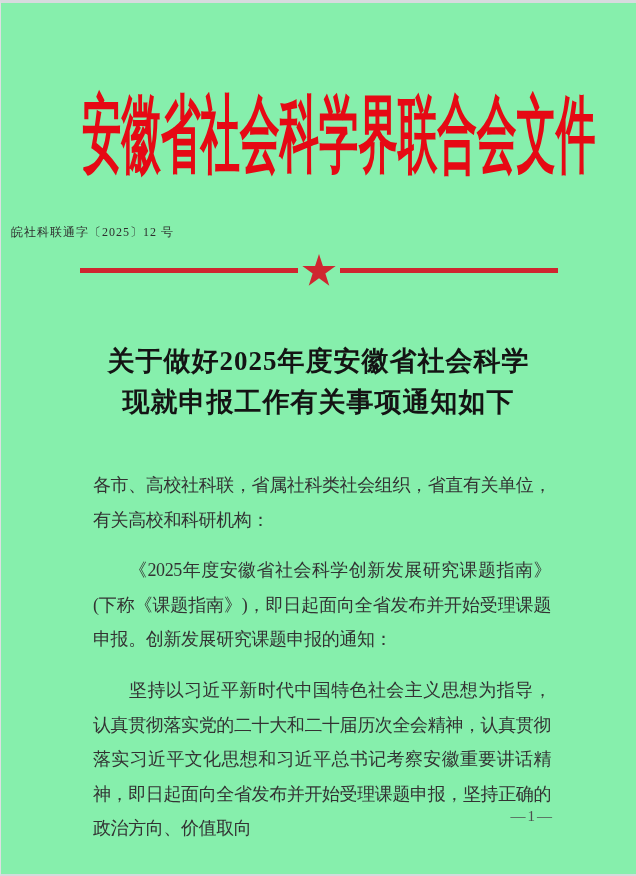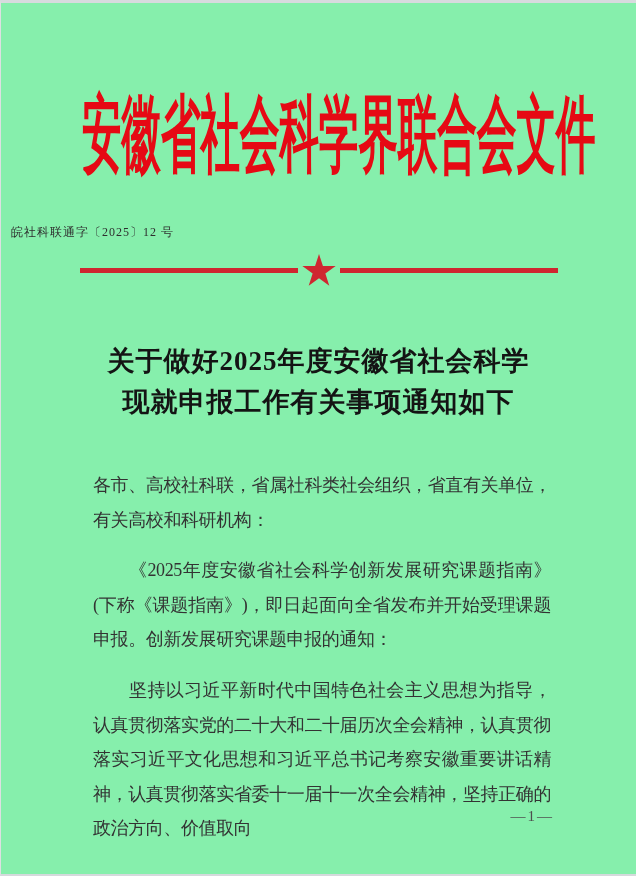--- a/index.html
+++ b/index.html
@@ -142,18 +142,18 @@
   </div>
 
   <div class="doc-title">
     <div>关于做好2025年度安徽省社会科学</div>
     <div>现就申报工作有关事项通知如下</div>
   </div>
 
   <div class="body-text">
     <p>各市、高校社科联，省属社科类社会组织，省直有关单位，有关高校和科研机构：</p>
     <p class="indent">《2025年度安徽省社会科学创新发展研究课题指南》(下称《课题指南》)，即日起面向全省发布并开始受理课题申报。创新发展研究课题申报的通知：</p>
-    <p class="indent">坚持以习近平新时代中国特色社会主义思想为指导，认真贯彻落实党的二十大和二十届历次全会精神，认真贯彻落实习近平文化思想和习近平总书记考察安徽重要讲话精神，认真贯彻落实省委十一届十一次全会精神，坚持正确的政治方向、价值取向</p>
+    <p class="indent">坚持以习近平新时代中国特色社会主义思想为指导，认真贯彻落实党的二十大和二十届历次全会精神，认真贯彻落实习近平文化思想和习近平总书记考察安徽重要讲话精神，即日起面向全省发布并开始受理课题申报，坚持正确的政治方向、价值取向</p>
   </div>
 
   <div class="page-number">—1—</div>
 
 </div>
 
 </body></html>

